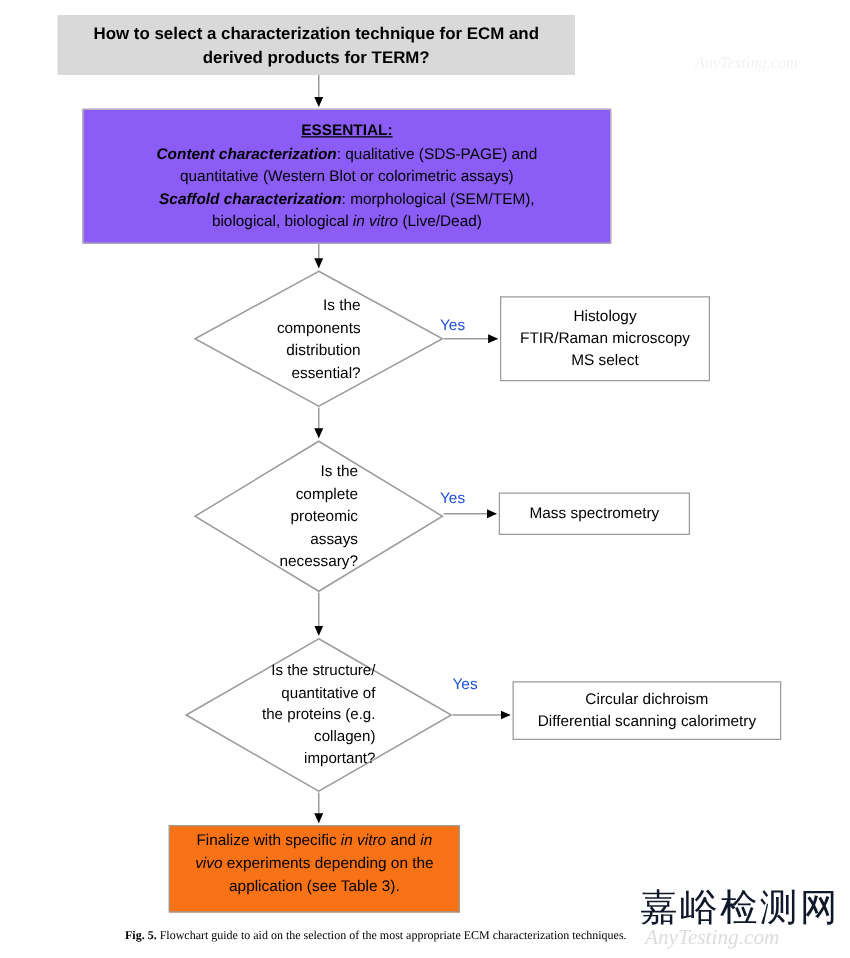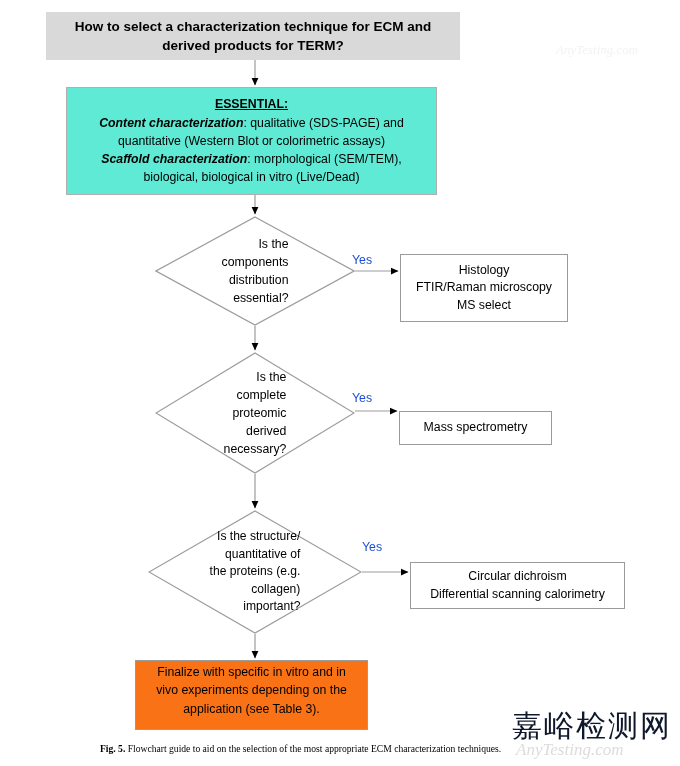--- a/index.html
+++ b/index.html
@@ -20,29 +20,29 @@
     left:46px;top:12px;width:414px;height:48px;
     background:#d9d9d9;
     display:flex;align-items:center;justify-content:center;
     text-align:center;
     font-weight:bold;font-size:13.5px;line-height:19px;
     padding:16px 16px;
   }
 
   
   .essential-box{
-    left:66px;top:87px;width:371px;height:108px;
-    border:1.2px solid #b0b0b0;background:#5eead4;
+    left:66px;top:87px;width:423px;height:108px;
+    border:1.2px solid #b0b0b0;background:#8b5cf6;
     display:flex;flex-direction:column;align-items:center;justify-content:center;
     text-align:center;font-size:12.3px;line-height:18.2px;
     padding:2px 8px;
   }
   .essential-title{font-weight:bold;text-decoration:underline;}
   .ital-bold{font-weight:bold;font-style:italic;}
-  .ital{margin-top:47px;}
+  .ital{font-style:italic;margin-top:47px;}
 
   
   .diamond-wrap{position:absolute;}
   .diamond-wrap svg{position:absolute;left:0;top:0;}
   .diamond-text{
     position:absolute;left:0;top:0;width:100%;height:100%;
     display:flex;align-items:center;justify-content:center;
     text-align:right;font-size:12.3px;line-height:18px;
     pointer-events:none;
   }
@@ -50,21 +50,20 @@
   .d2{left:155px;top:352px;width:200px;height:122px;}
   .d3{left:148px;top:510px;width:214px;height:124px;}
   .d3 .diamond-text{font-size:12.1px;line-height:17.4px;}
 
   
   .result-box{
     border:1.2px solid #9b9b9b;background:#fff;
     display:flex;align-items:center;justify-content:center;
     text-align:center;font-size:12.3px;line-height:17.6px;
     padding:2px 6px;
-    margin-top:17px;
   }
   .r1{left:400px;top:237px;width:168px;height:68px;}
   .r2{left:399px;top:394px;width:153px;height:34px;}
   .r3{left:410px;top:545px;width:215px;height:47px;}
 
   .final-box{
     left:135px;top:660px;width:233px;height:70px;
     border:1.2px solid #9b9b9b;background:#f97316;
     display:flex;align-items:flex-start;justify-content:center;
     text-align:center;font-size:12.3px;line-height:18.4px;
@@ -186,21 +185,21 @@
 
   <div class="node diamond-wrap d2">
     <svg width="200" height="122" viewBox="0 0 200 122">
       <polygon points="100,1 199,61 100,121 1,61" fill="#ffffff" stroke="#9b9b9b" stroke-width="1.2"></polygon>
     </svg>
     <div class="diamond-text">
       <div>
         <div>Is the</div>
         <div>complete</div>
         <div>proteomic</div>
-        <div>derived</div>
+        <div>assays</div>
         <div>necessary?</div>
       </div>
     </div>
   </div>
   <div class="yes-label y2">Yes</div>
 
   <div class="node result-box r2">
     <div>Mass spectrometry</div>
   </div>
 

